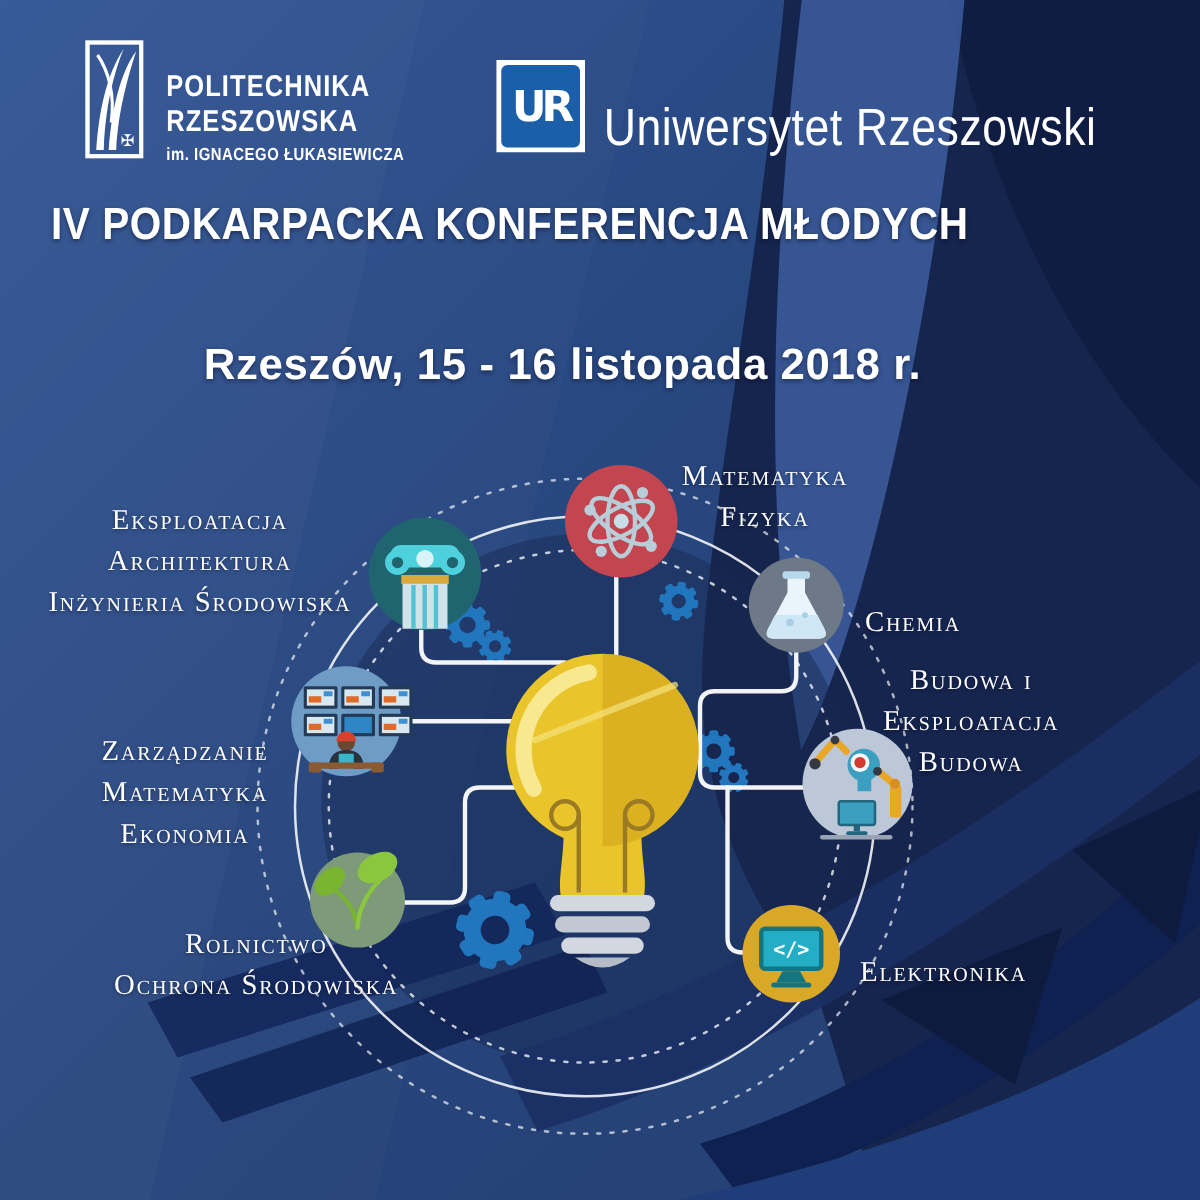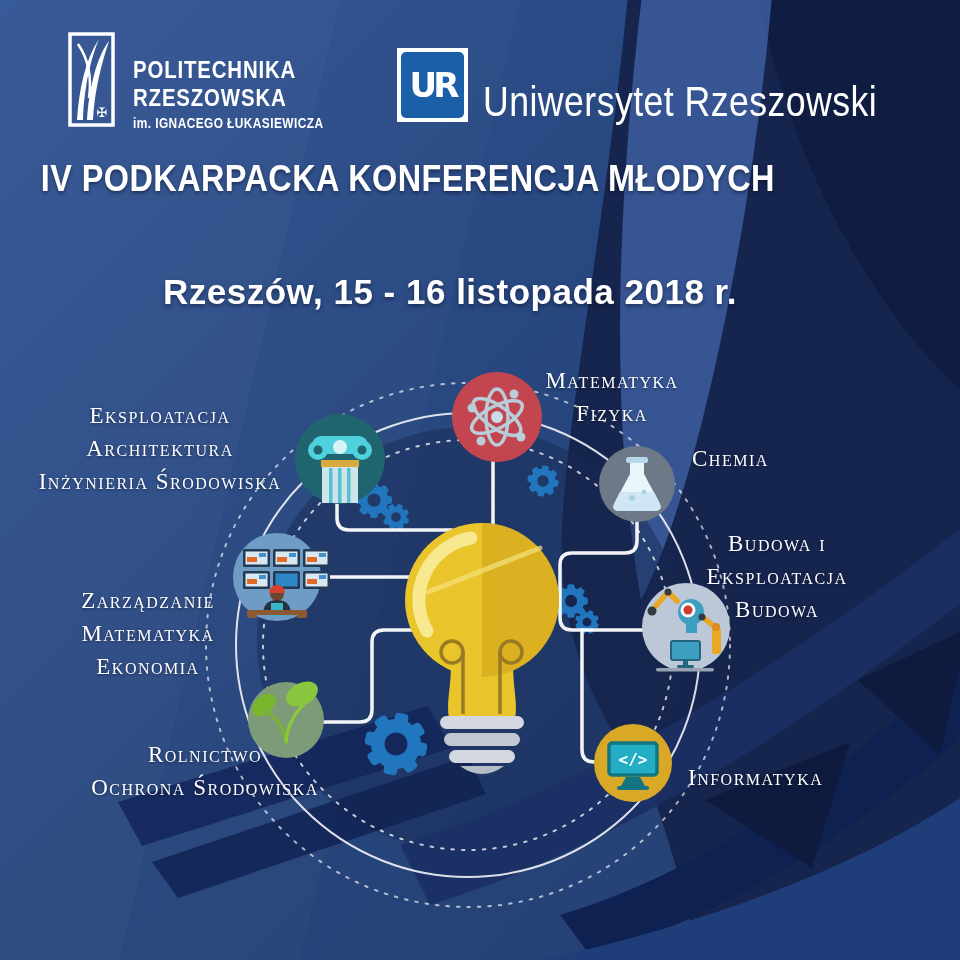--- a/index.html
+++ b/index.html
@@ -273,21 +273,21 @@
     <div>Eksploatacja</div>
     <div>Architektura</div>
     <div>Inżynieria Środowiska</div>
   </div>
 
   <div class="lbl ctr" style="left:612px;top:364px">
     <div>Matematyka</div>
     <div>Fizyka</div>
   </div>
 
-  <div class="lbl" style="left:692px;top:442px">
+  <div class="lbl" style="left:692px;top:481px">
     <div>Chemia</div>
   </div>
 
   <div class="lbl ctr" style="left:777px;top:527px">
     <div>Budowa i</div>
     <div>Eksploatacja</div>
     <div>Budowa</div>
   </div>
 
   <div class="lbl ctr" style="left:148px;top:584px">
@@ -295,16 +295,16 @@
     <div>Matematyka</div>
     <div>Ekonomia</div>
   </div>
 
   <div class="lbl ctr" style="left:205px;top:738px">
     <div>Rolnictwo</div>
     <div>Ochrona Środowiska</div>
   </div>
 
   <div class="lbl" style="left:688px;top:761px">
-    <div>Informatyka</div>
+    <div>Elektronika</div>
   </div>
 
 </div>
 
 </body></html>

